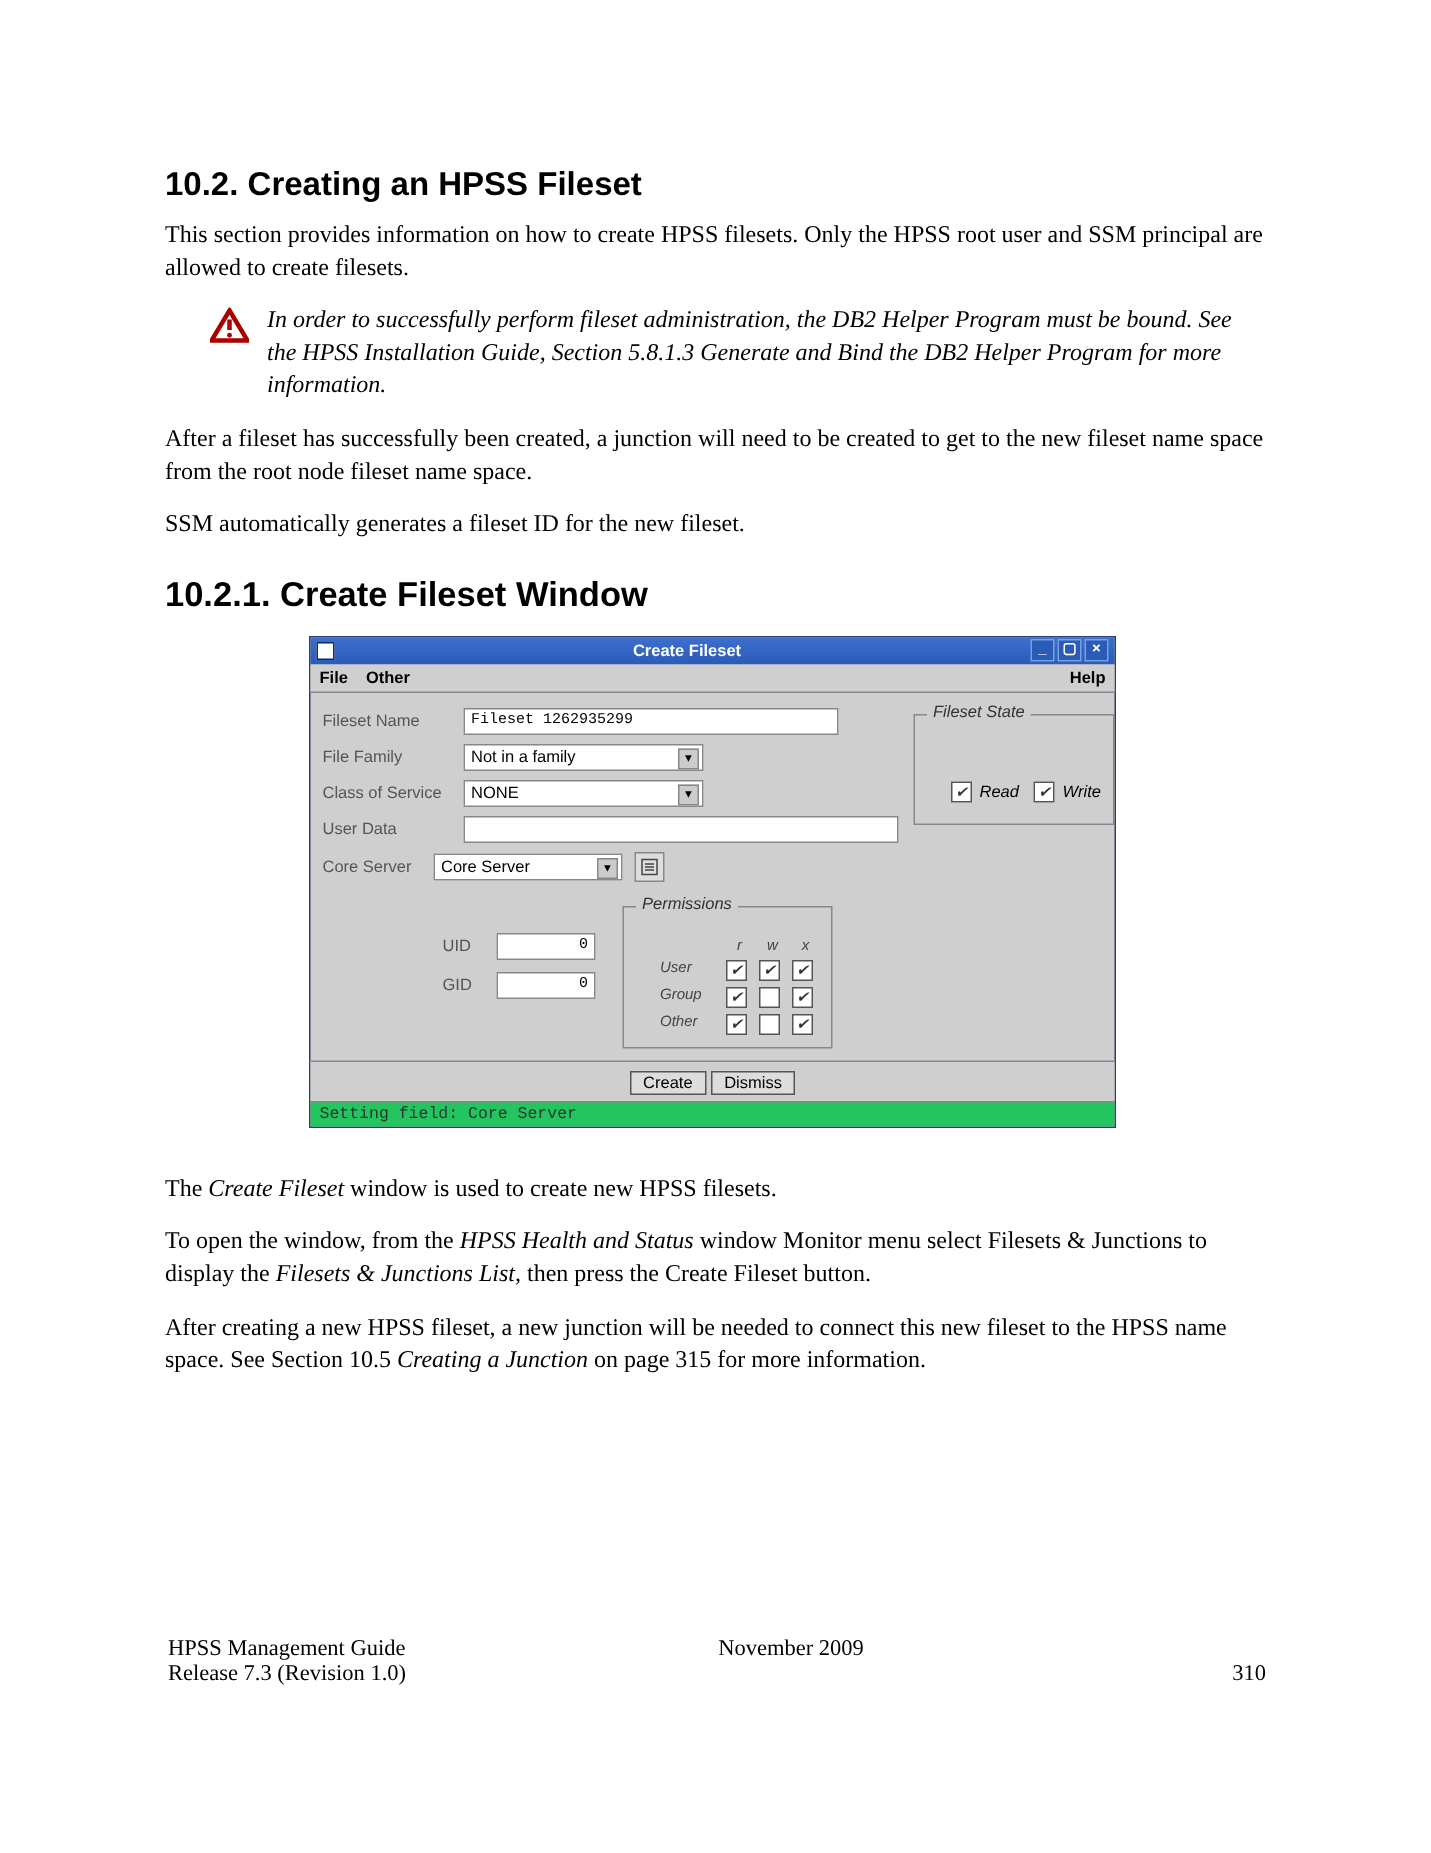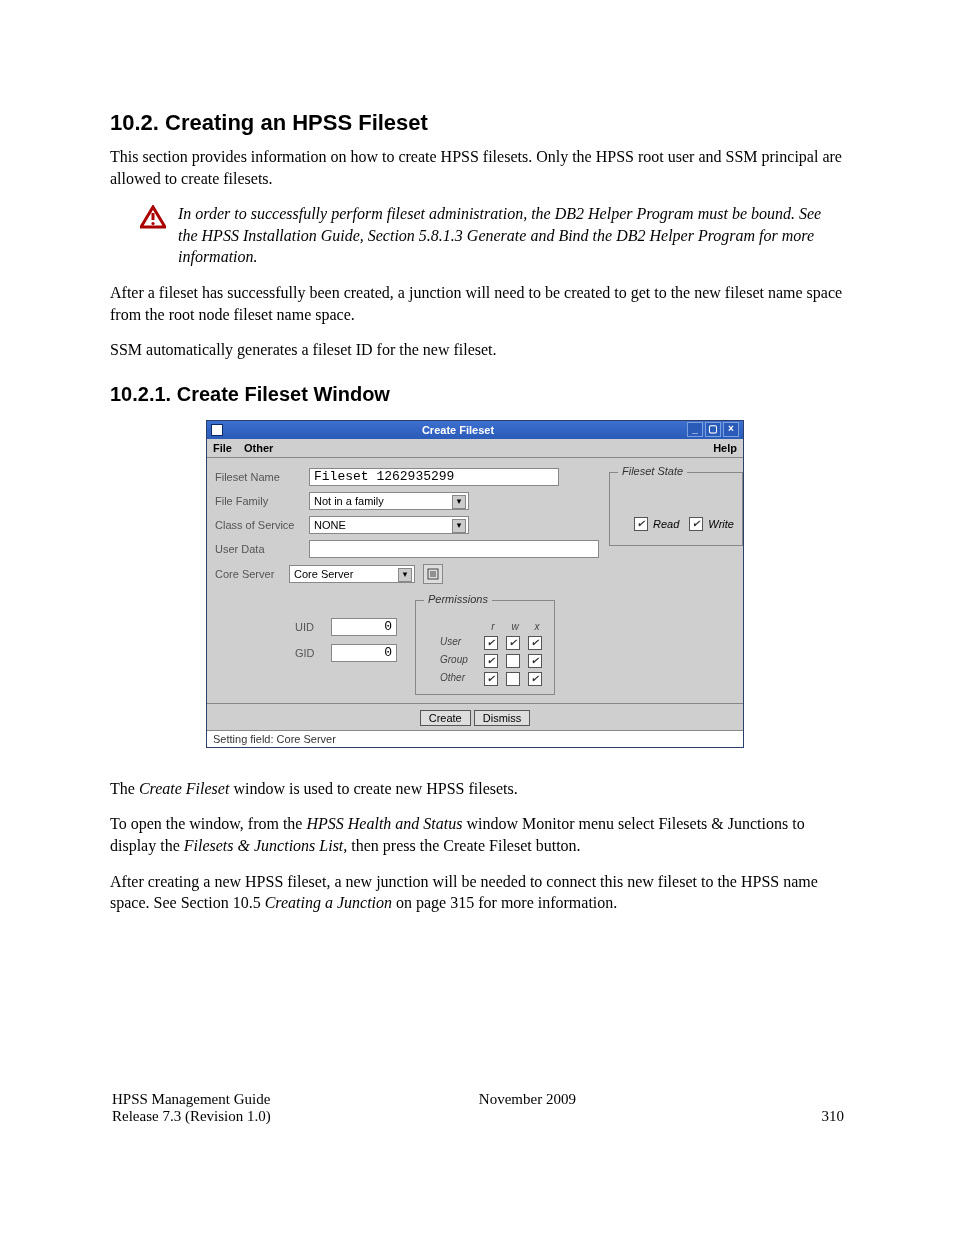--- a/index.html
+++ b/index.html
@@ -18,21 +18,21 @@
     position: relative;
   }
   h2.sec {
     font-family: Arial, Helvetica, sans-serif;
     font-size: 22px;
     font-weight: bold;
     margin: 0 0 10px 0;
   }
   h3.subsec {
     font-family: Arial, Helvetica, sans-serif;
-    font-size: 20px;
+    font-size: 23px;
     font-weight: bold;
     margin: 22px 0 14px 0;
   }
   p.body {
     margin: 6px 0 14px 0;
     line-height: 1.35;
   }
   .note-block {
     display: flex;
     gap: 12px;
@@ -124,21 +124,21 @@
     width: 86px;
     color: #555;
     text-align: left;
   }
   .tf {
     border: 1px solid #888;
     background: #fff;
     height: 16px;
     padding: 0 4px;
     font-family: "Courier New", monospace;
-    font-size: 13px;
+    font-size: 10px;
     line-height: 16px;
   }
   .combo {
     border: 1px solid #888;
     background: #fff;
     height: 16px;
     padding: 0 4px;
     font-size: 11px;
     line-height: 16px;
     display: flex;
@@ -237,23 +237,23 @@
   }
   .gui-btn {
     border: 1px solid #555;
     background: #ddd;
     padding: 1px 8px;
     font-size: 11px;
     display: inline-block;
   }
   .statusbar {
     border-top: 1px solid #888;
-    background: #ffffff;
+    background: #22c55e;
     padding: 2px 6px;
-    font-family: Liberation Sans, sans-serif;
+    font-family: Liberation Mono, monospace;
     font-size: 11px;
     color: #333;
   }
   
   .footer {
     position: absolute;
     left: 112px;
     right: 110px;
     bottom: 110px;
     display: flex;

